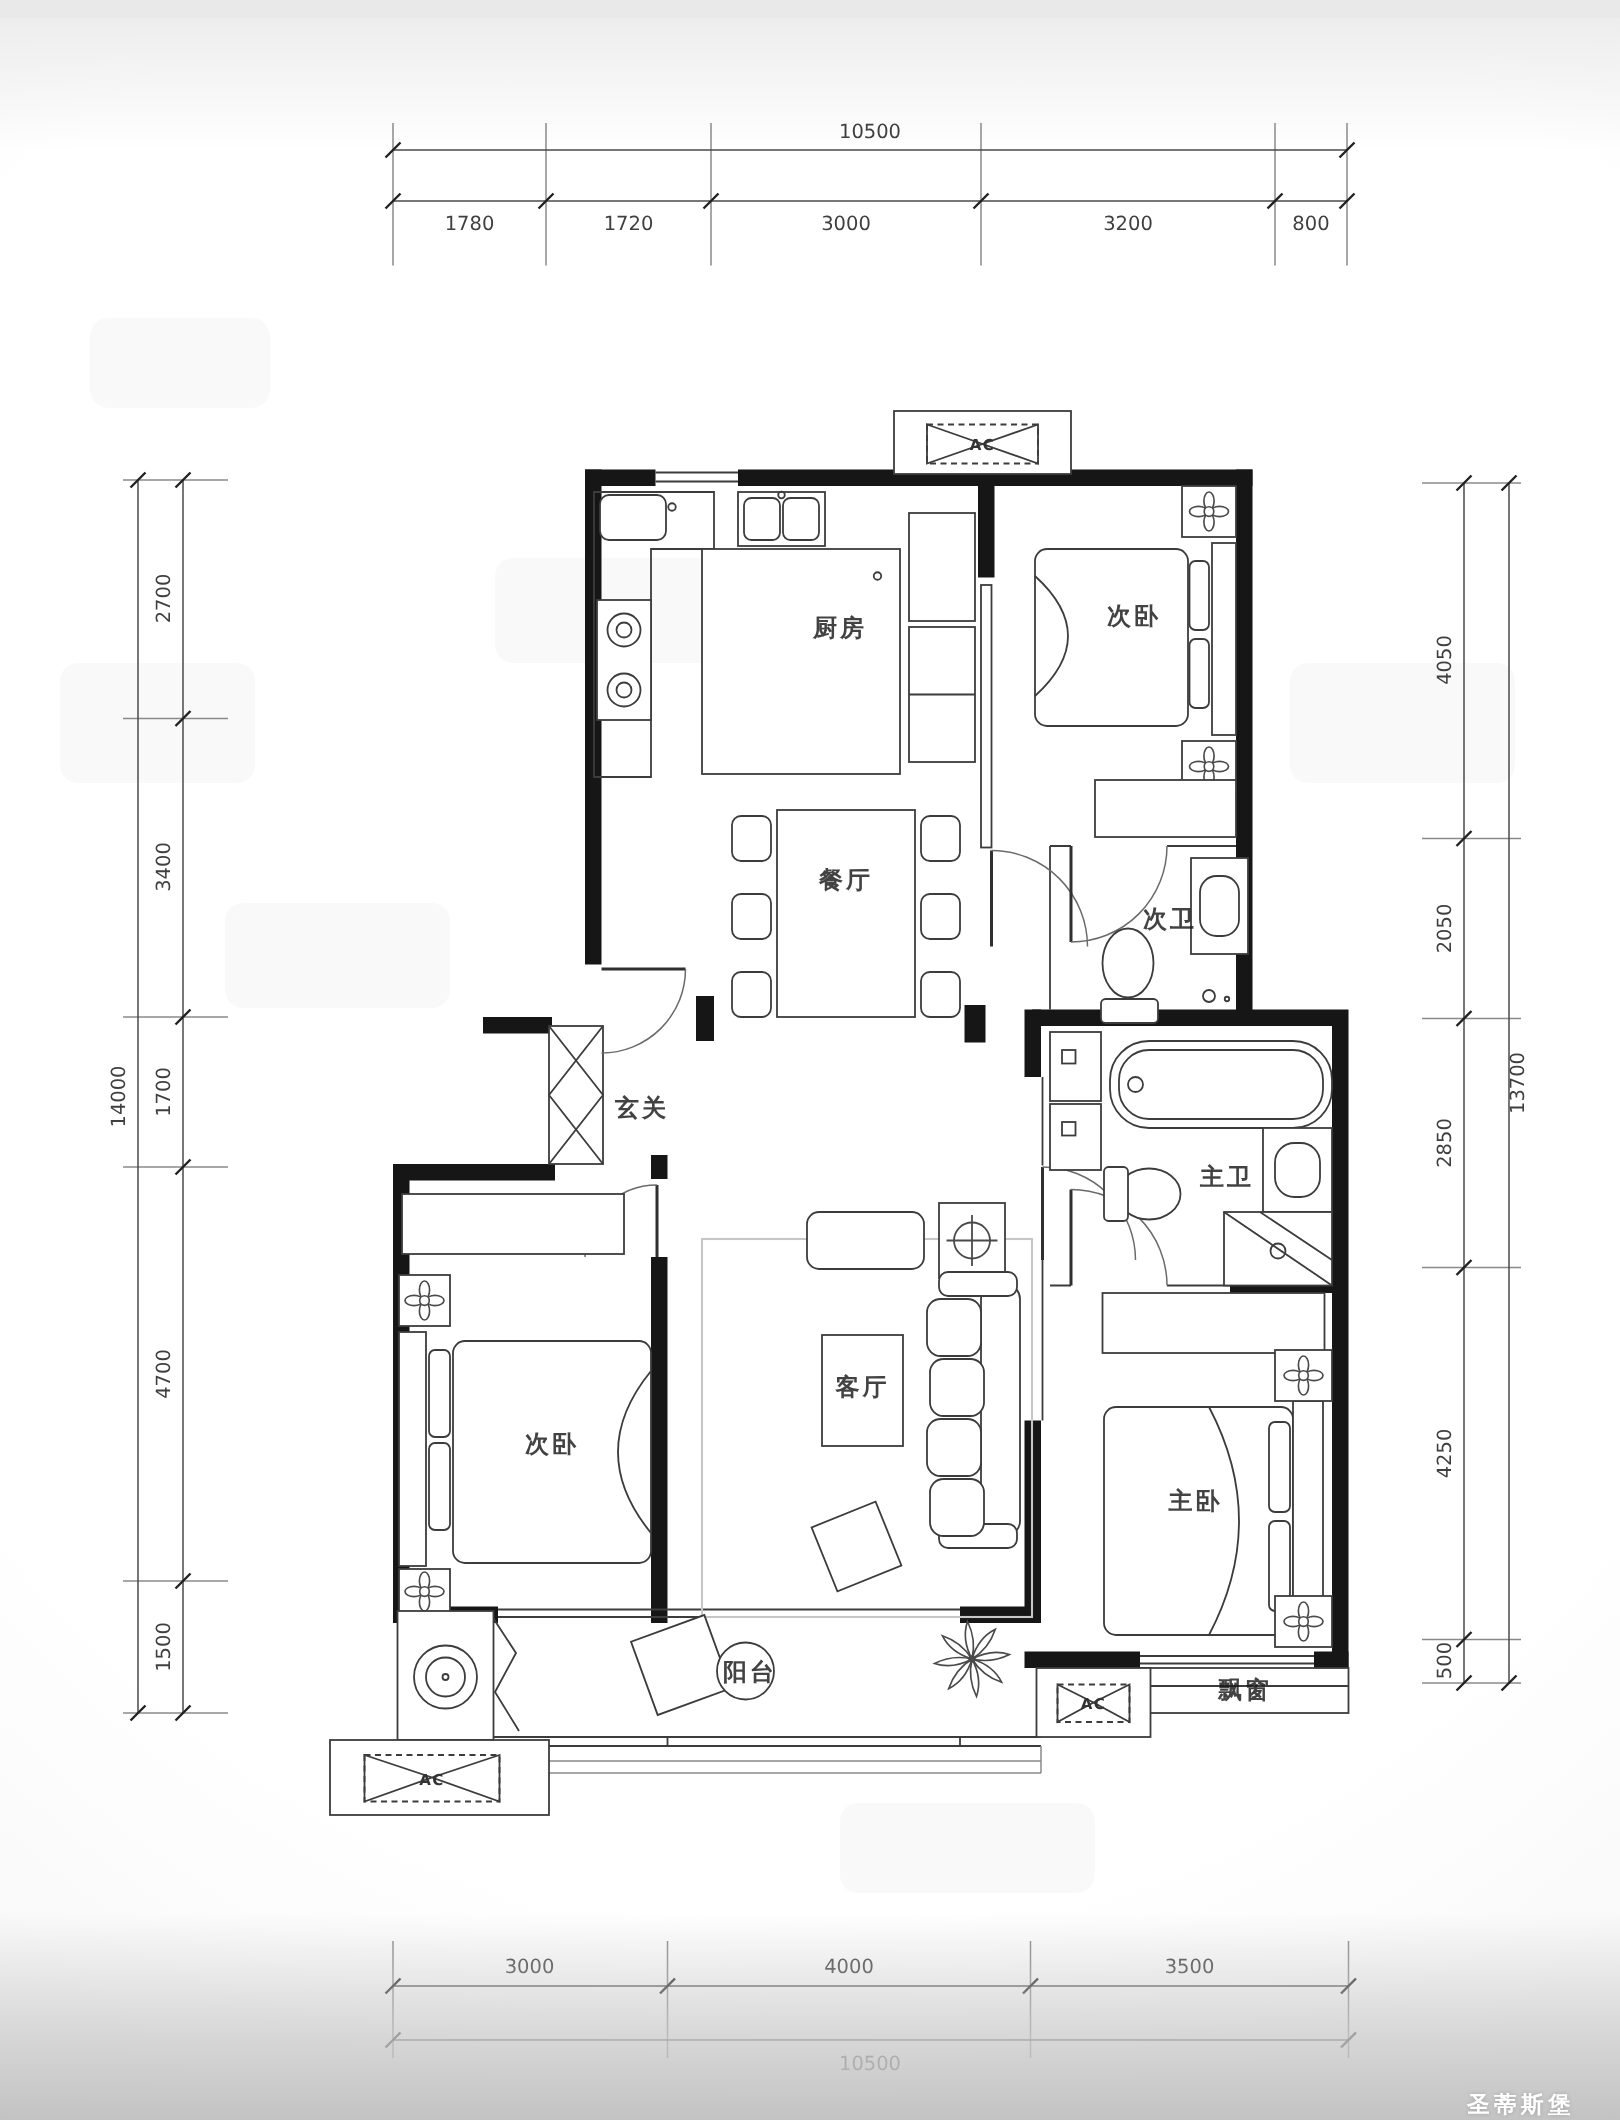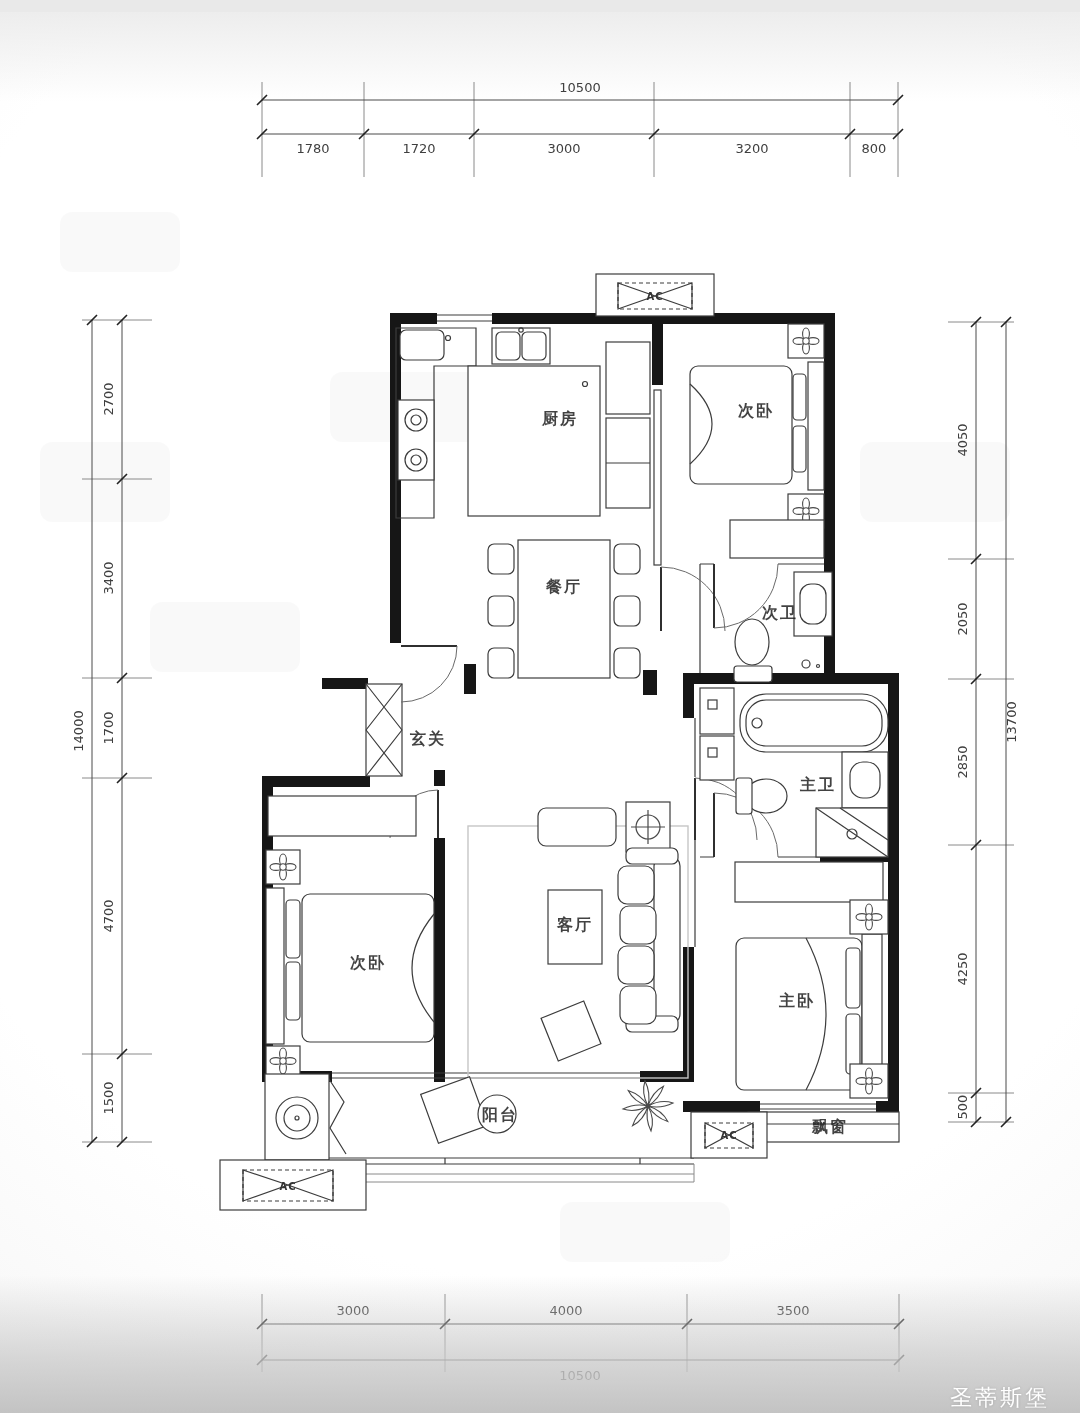--- a/index.html
+++ b/index.html
@@ -17,21 +17,21 @@
   .lite{fill:none;stroke:#8a8a8a;stroke-width:1;}
   .rug{fill:none;stroke:#c6c6c6;stroke-width:1.4;}
   .door{fill:none;stroke:#6a6a6a;stroke-width:1;}
   .leaf{stroke:#2f2f2f;stroke-width:2;}
   .dimline{stroke:#4a4a4a;stroke-width:1;fill:none;}
   .slash{stroke:#222;stroke-width:1.6;fill:none;}
   text.dim{font-size:13px;fill:#3f3f3f;text-anchor:middle;}
   text.room{font-size:16px;font-weight:700;fill:rgba(25,25,25,.82);text-anchor:middle;letter-spacing:2px;}
   text.ac{font-size:10px;font-weight:700;fill:#333;text-anchor:middle;letter-spacing:1px;}
   .blob{fill:#000;opacity:.025;}
-  .watermark{position:absolute;right:30px;bottom:12px;font-size:22px;font-weight:400;
+  .watermark{position:absolute;right:30px;bottom:12px;font-size:15px;font-weight:700;
         color:#fff;letter-spacing:3px;text-shadow:0 0 3px rgba(0,0,0,.18);}
 </style>
 </head>
 <body>
 
 <div class="page">
   <div class="shade-top"></div>
 
   <svg width="1080" height="1413" viewBox="0 0 1080 1413">
     <defs>

